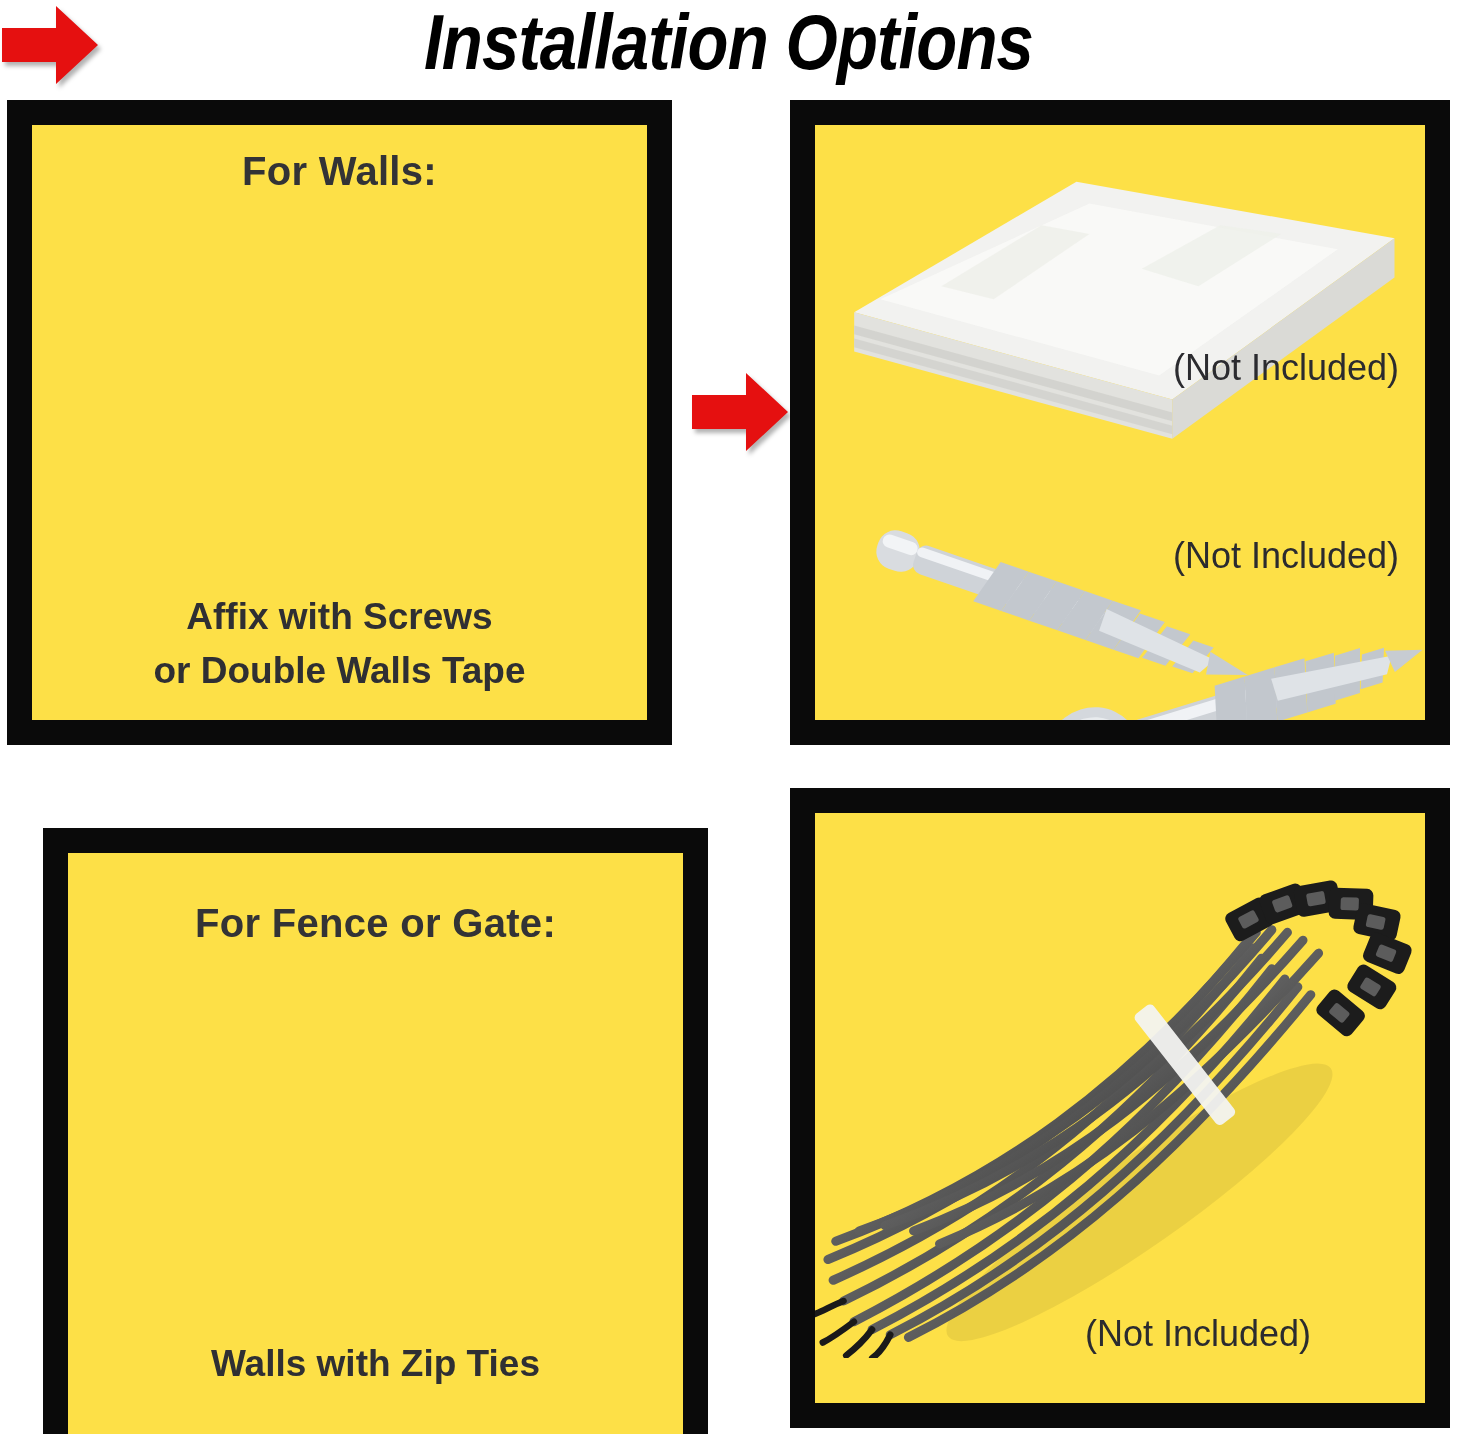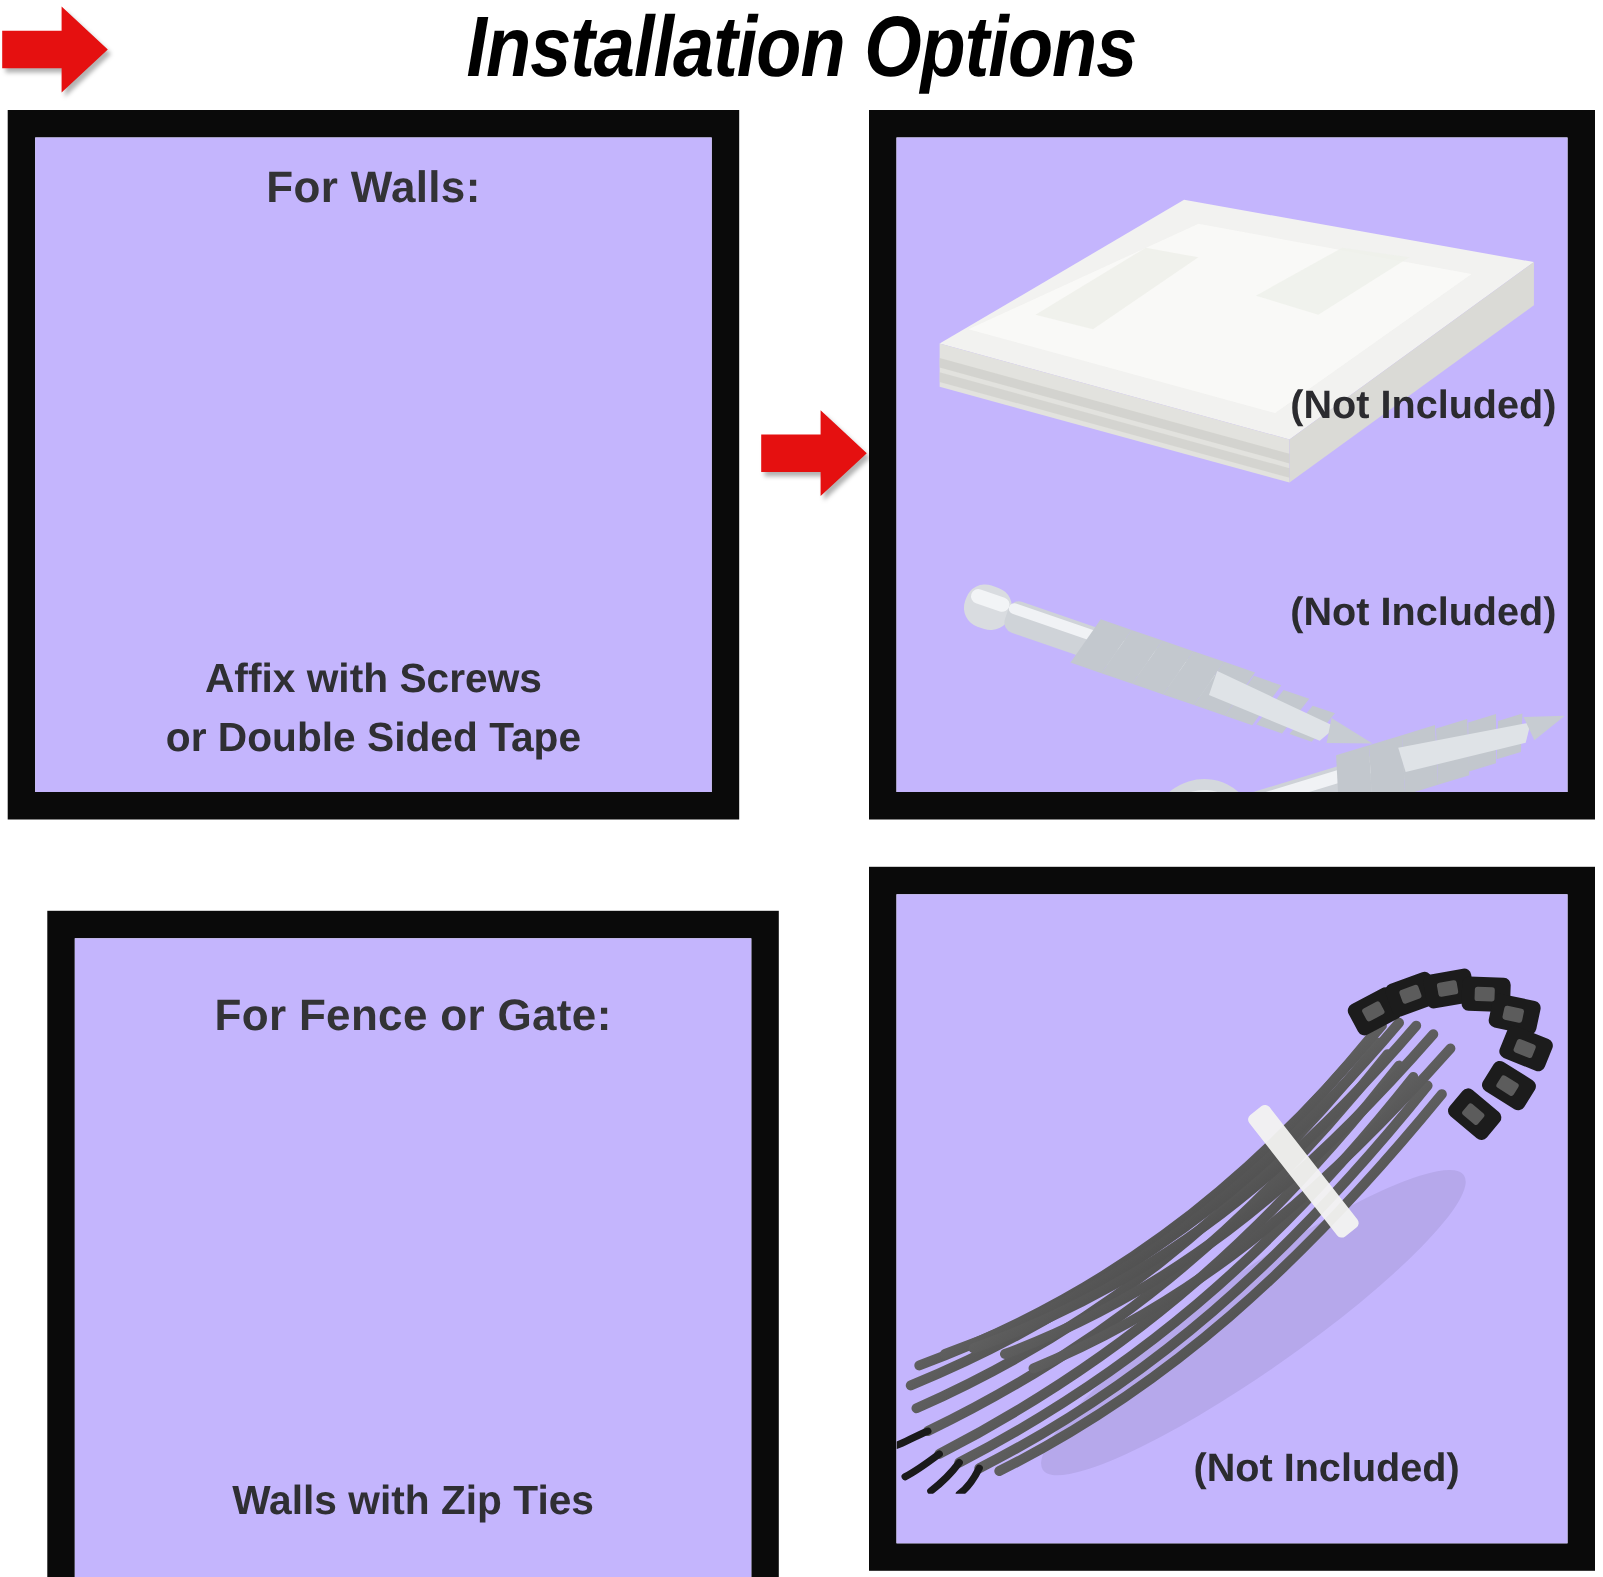--- a/index.html
+++ b/index.html
@@ -39,21 +39,21 @@
   
   .panel {
     position: absolute;
     background: #ffffff;
     border: 25px solid #0a0a0a;
   }
   .panel-inner {
     position: relative;
     width: 100%;
     height: 100%;
-    background: #c4b5fd;
+    background: #fde047;
     overflow: hidden;
   }
 
   #panel-walls       { left: 7px;   top: 100px;  width: 665px; height: 645px; }
   #panel-wall-fix    { left: 790px; top: 100px;  width: 660px; height: 645px; }
   #panel-fence       { left: 7px;   top: 828px;  width: 665px; height: 640px; margin-left: 36px; }
   #panel-fence-fix   { left: 790px; top: 788px;  width: 660px; height: 640px; }
 
   
   .panel-heading {
@@ -77,21 +77,21 @@
     font-weight: bold;
     color: #2f2f33;
     line-height: 1.46;
   }
   #caption-walls { bottom: 22px; }
   #caption-fence { bottom: 52px; }
 
   .not-included {
     position: absolute;
     font-size: 36px;
-    font-weight: bold;
+    font-weight: normal;
     color: #2b2b2f;
     white-space: nowrap;
   }
   #ni-tape   { left: 358px; top: 222px; }
   #ni-screws { left: 358px; top: 410px; }
   #ni-ties   { left: 270px; top: 500px; }
 
   
   .arrow {
     position: absolute;
@@ -263,21 +263,21 @@
 
       <div class="panel-heading" id="heading-walls">For Walls:</div>
 
       <div id="wall-photo">
         <div class="brick-rows"></div>
         <div class="brick-wash"></div>
       </div>
 
       <div class="panel-caption" id="caption-walls">
         <div>Affix with Screws</div>
-        <div>or Double Sided Tape</div>
+        <div>or Double Walls Tape</div>
       </div>
 
     </div>
   </div>
 
   <svg class="arrow" id="arrow-top" viewBox="0 0 100 90">
     <polygon points="2,28 56,28 56,6 98,45 56,84 56,62 2,62" fill="#e51010"></polygon>
   </svg>
 
   <div class="panel" id="panel-wall-fix">

